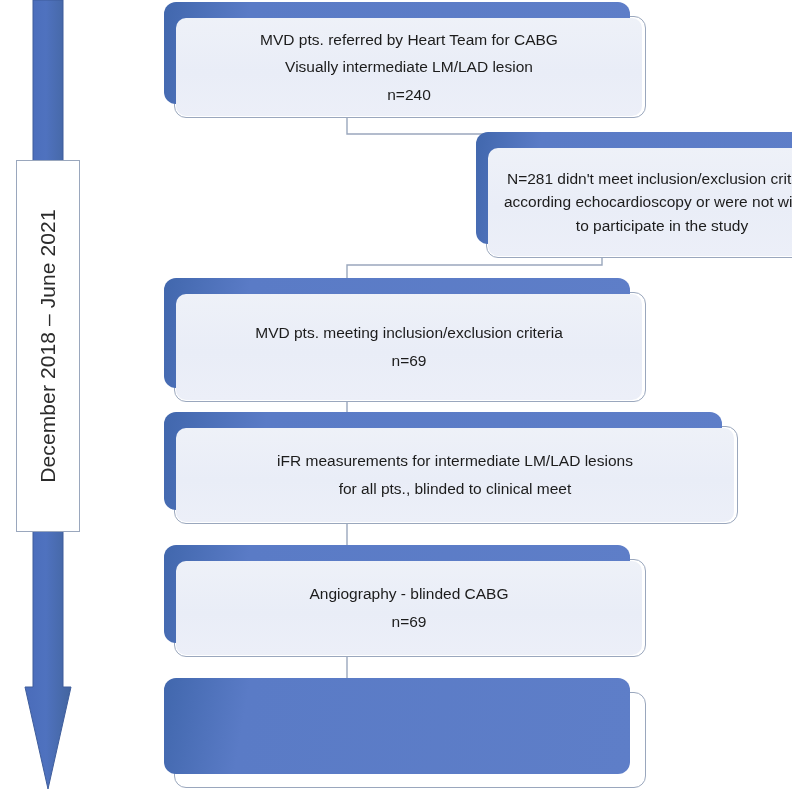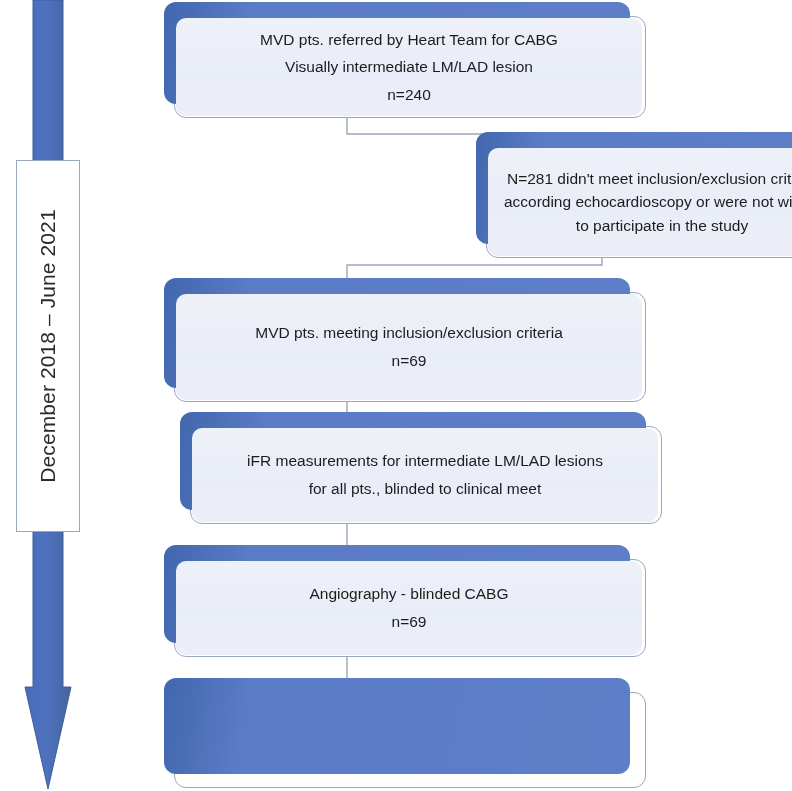--- a/index.html
+++ b/index.html
@@ -104,21 +104,21 @@
     line-height: 1.78;
     text-align: center;
     white-space: nowrap;
   }
   .node.wrap .panel .line { white-space: normal; line-height: 1.5; }
 
   
   #node-screened   { left: 116px; top: 2px;   width: 482px; height: 116px; }
   #node-excluded   { left: 428px; top: 132px; width: 364px; height: 126px; }
   #node-included   { left: 116px; top: 278px; width: 482px; height: 124px; }
-  #node-ifr        { left: 132px; top: 412px; width: 482px; height: 112px; }
+  #node-ifr        { left: 116px; top: 412px; width: 574px; height: 112px; }
   #node-cabg       { left: 116px; top: 545px; width: 482px; height: 112px; }
   #node-followup   { left: 116px; top: 678px; width: 482px; height: 110px; }
 
   #node-excluded .panel .line { font-size: 15.5px; }
 </style>
 </head>
 <body>
 
 <div id="canvas">
 

